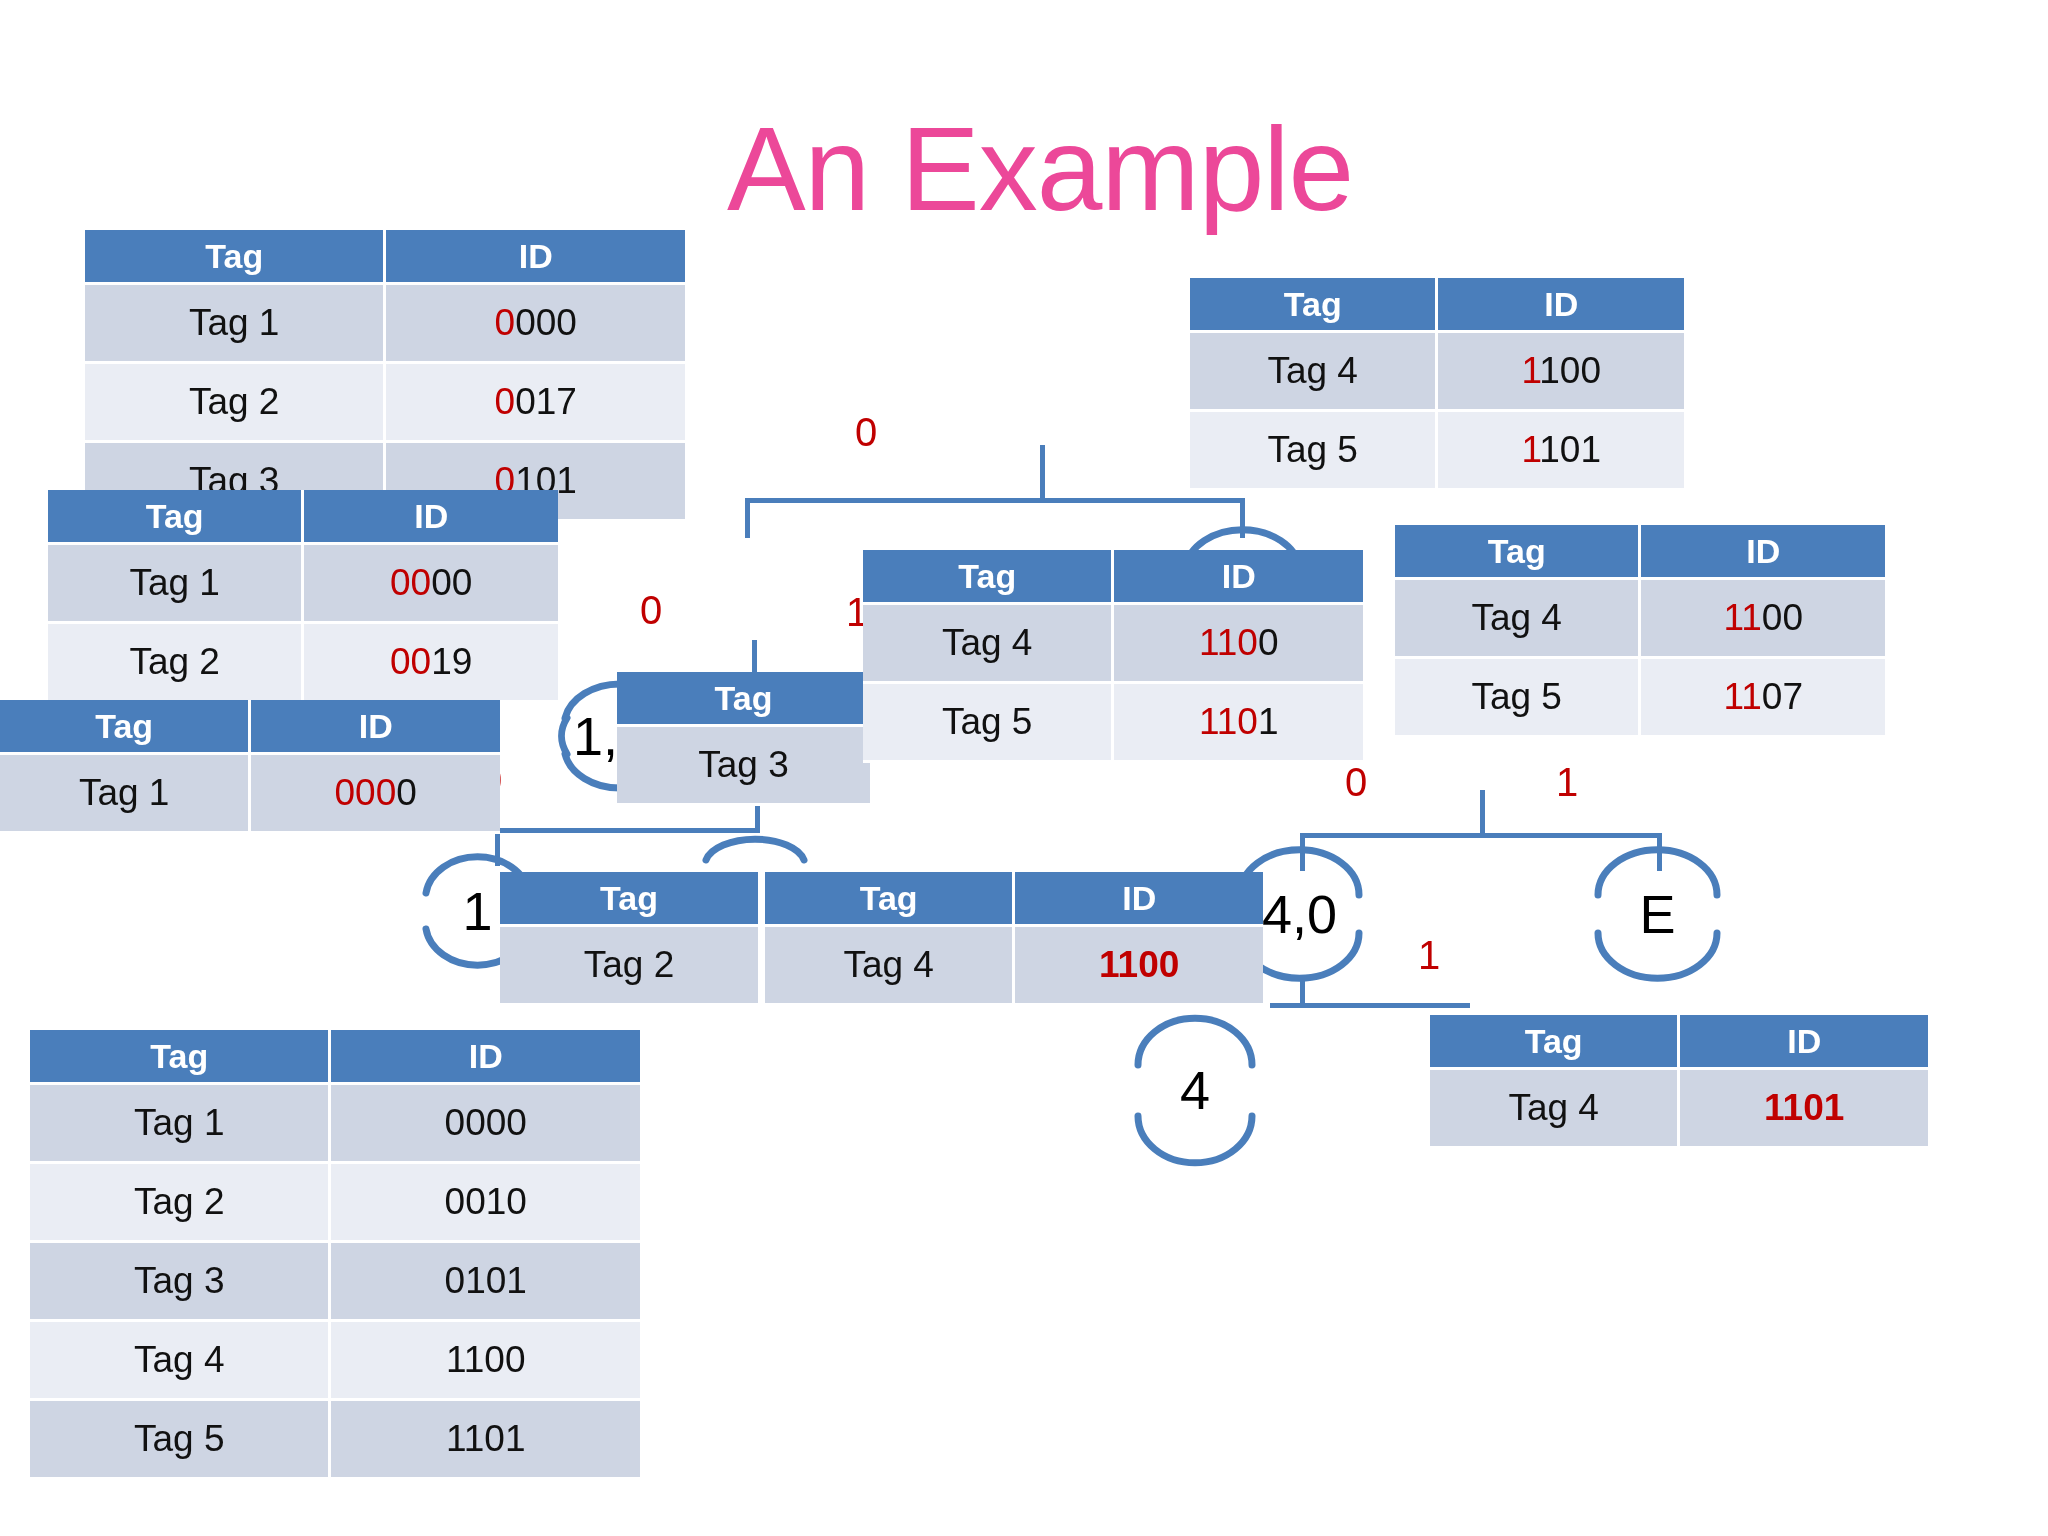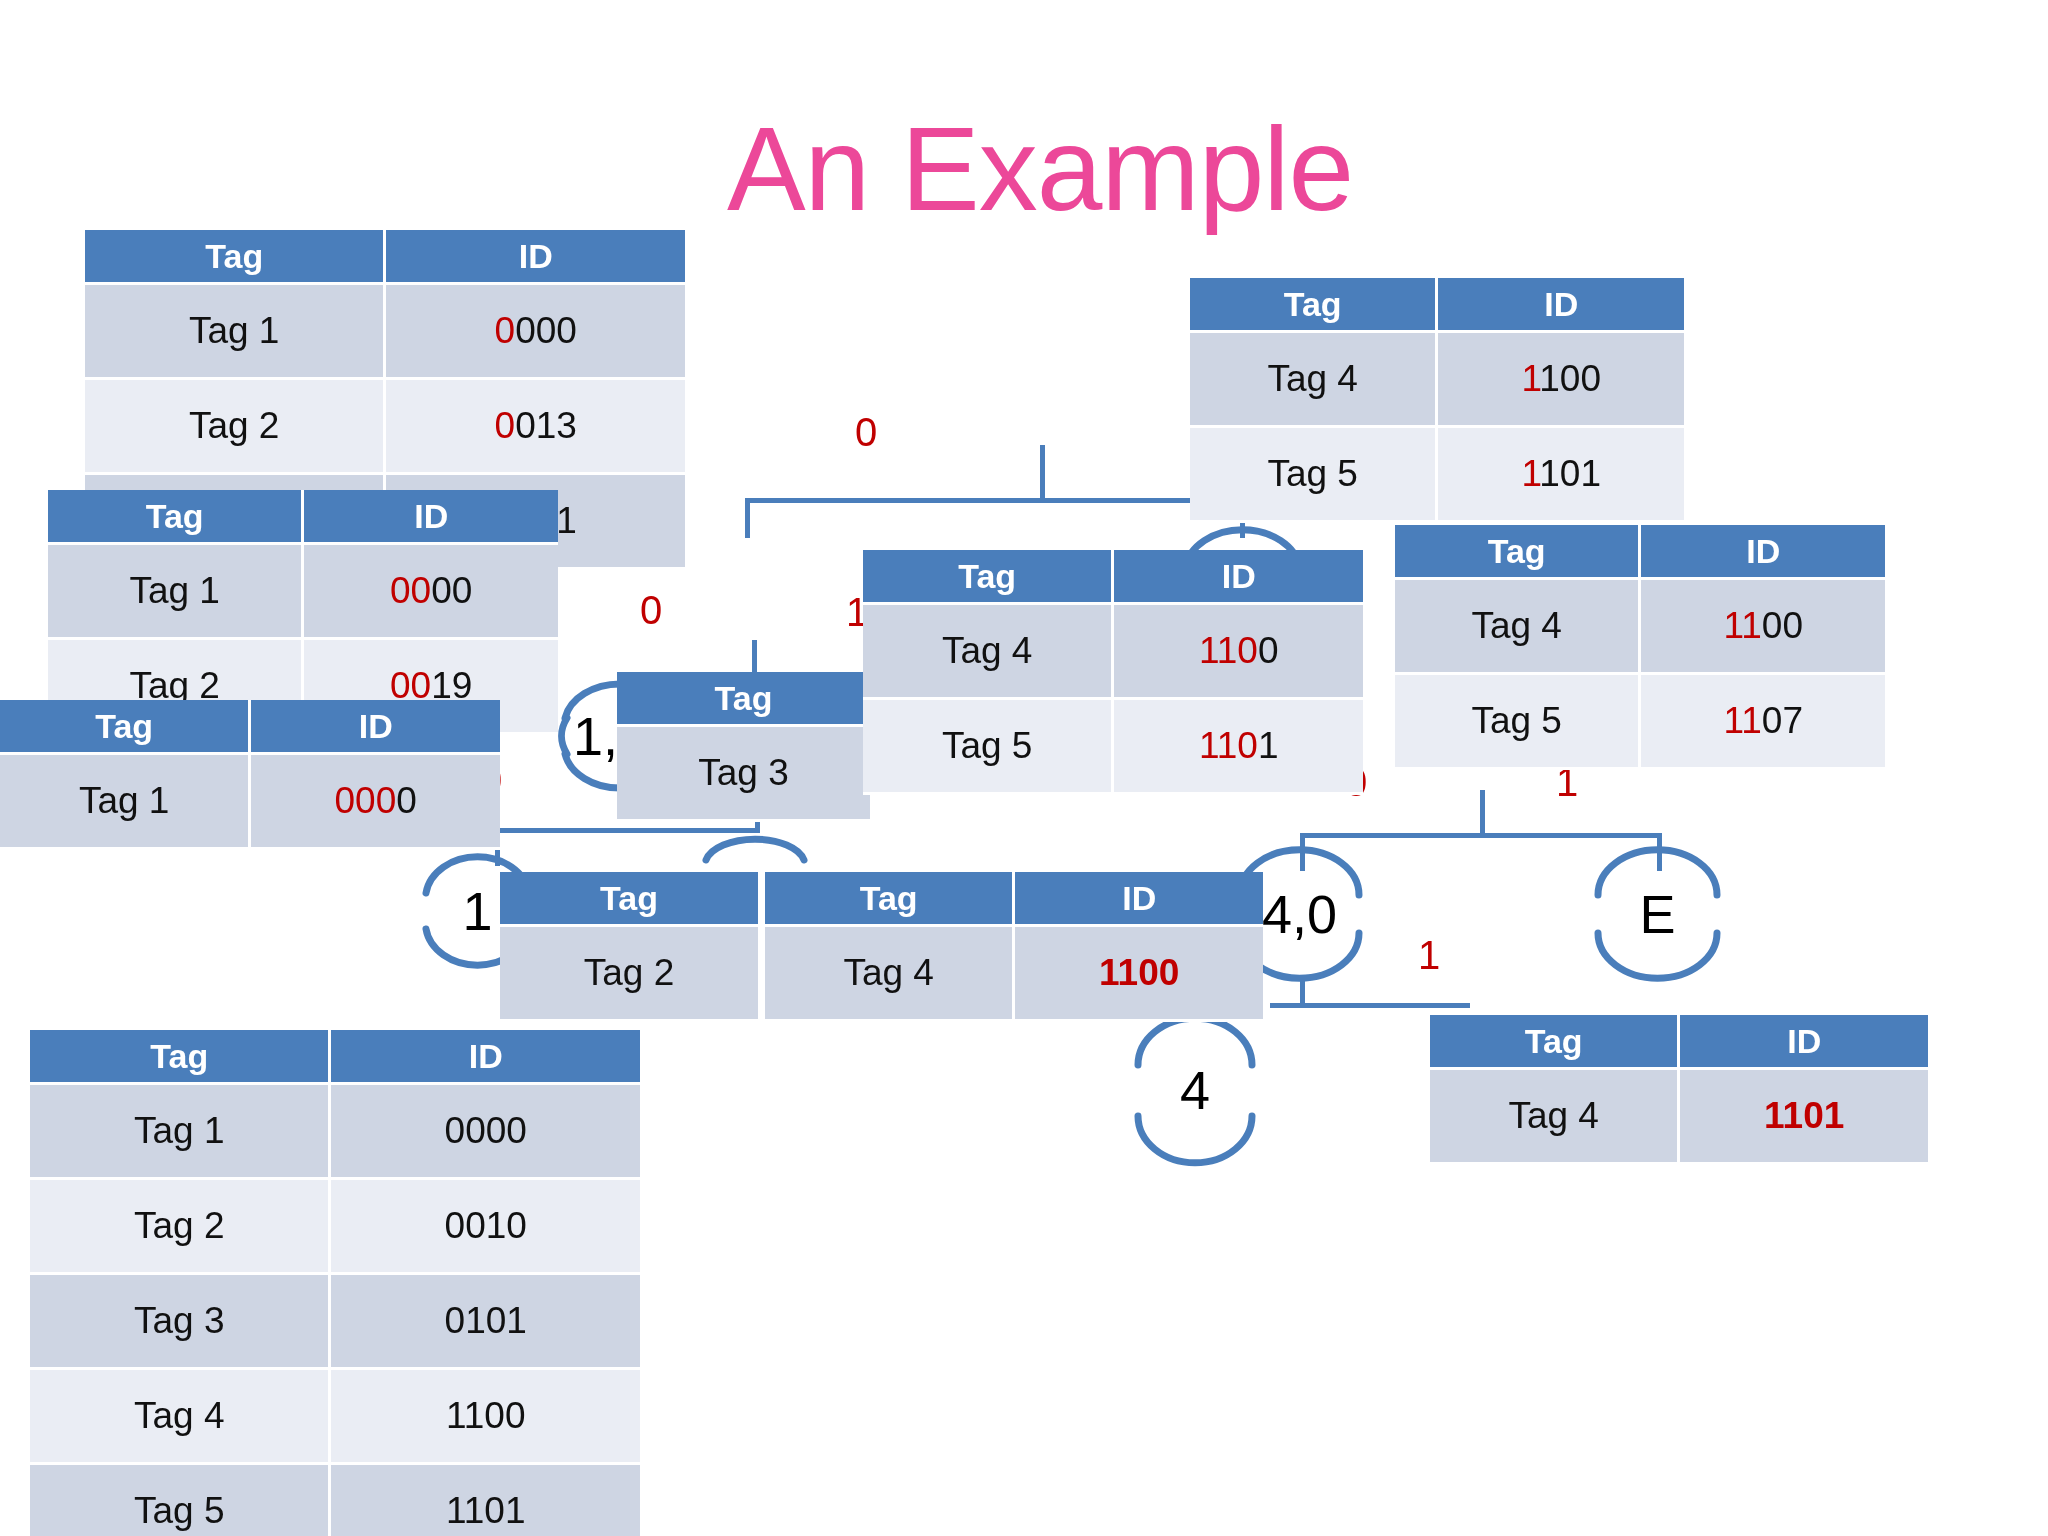--- a/index.html
+++ b/index.html
@@ -11,21 +11,21 @@
   .title{position:absolute;text-align:center;white-space:nowrap;
          font-size:118px;font-weight:400;letter-spacing:-1px;line-height:1;
          color:#ec4899;font-family:"Liberation Sans", sans-serif;}
 
   
   .tbl{position:absolute;border-collapse:separate;border-spacing:0;
        background:transparent;}
   .tbl .hdr td{background:#4a7ebb;color:#ffffff;font-weight:bold;
        text-align:center;font-size:34px;padding:0;height:52px;
        border-bottom:3px solid #ffffff;}
-  .tbl td{font-size:37px;text-align:center;color:#111;height:60px;padding:16px;
+  .tbl td{font-size:37px;text-align:center;color:#111;height:60px;padding:8px;
        border-bottom:3px solid #ffffff;}
   .tbl td.sep{border-right:3px solid #ffffff;}
   .tbl tr.r-odd td{background:#ced5e3;}
   .tbl tr.r-even td{background:#eaedf4;}
   .red{color:#c00000;}
   .blk{color:#111;}
 
   
   .wire{position:absolute;background:#4a7ebb;}
   .wire.h{height:5px;}
@@ -136,21 +136,21 @@
         <tr class="hdr">
       <td class="sep" style="width:300px;">Tag</td>
       <td style="width:300px;">ID</td>
     </tr>
     <tr class="r-odd">
       <td class="sep">Tag 1</td>
       <td><span class="red">0</span><span class="blk">000</span></td>
     </tr>
     <tr class="r-even">
       <td class="sep">Tag 2</td>
-      <td><span class="red">0</span><span class="blk">013</span></td>
+      <td><span class="red">0</span><span class="blk">017</span></td>
     </tr>
     <tr class="r-odd">
       <td class="sep">Tag 3</td>
       <td><span class="red">0</span><span class="blk">101</span></td>
     </tr>
   </tbody>
     </table>
 
   <table class="tbl" style="left:48px;top:490px;width:510px;">
     <tbody>

